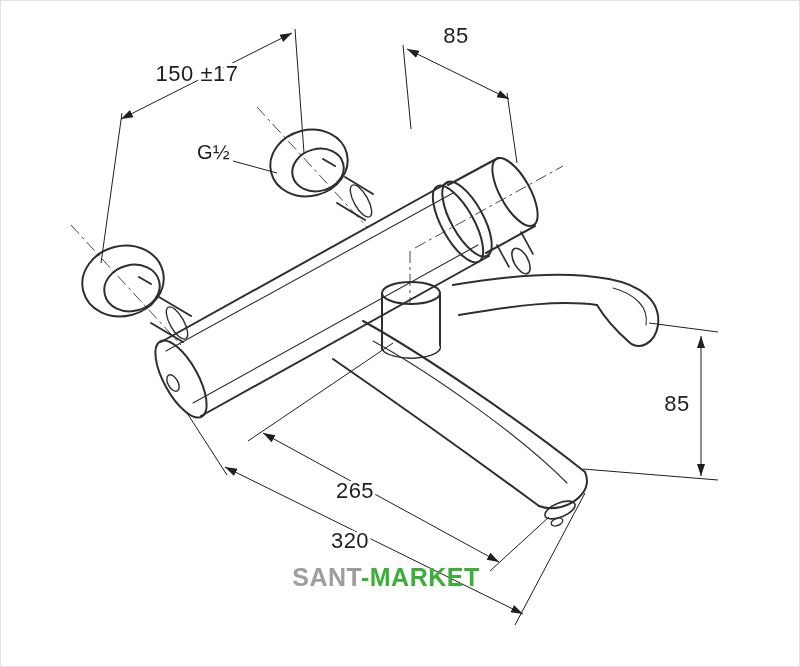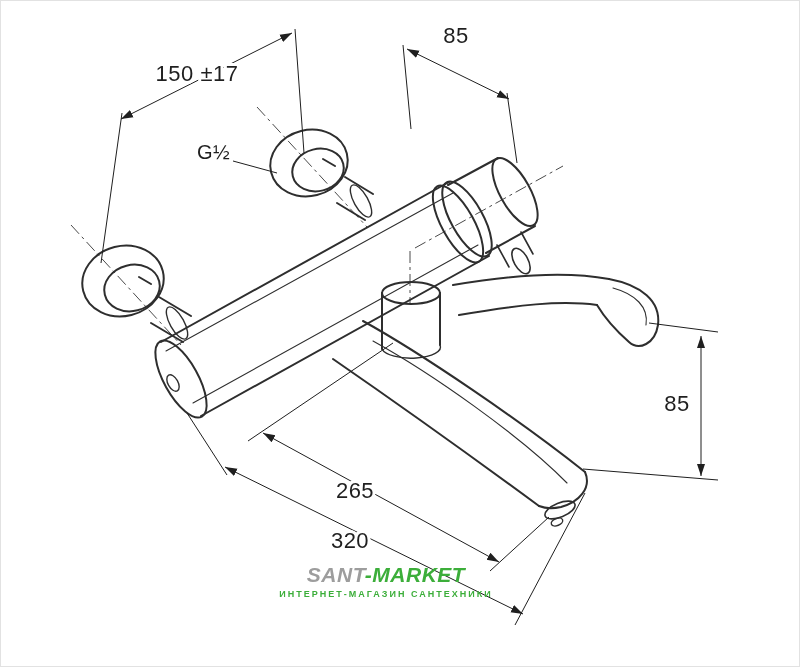--- a/index.html
+++ b/index.html
@@ -23,21 +23,21 @@
     letter-spacing:0.5px;
   }
   .thread-text{font-size:20px;}
   .watermark{
     position:absolute;
     left:240px;top:562px;width:290px;
     text-align:center;
     line-height:1.15;
     user-select:none;
   }
-  .wm-brand{font-size:21px;font-weight:bold;letter-spacing:0.5px;font-style:italic;}
+  .wm-brand{font-size:25px;font-weight:bold;letter-spacing:0.5px;}
   .wm-gray{color:#9d9d9d;}
   .wm-green{color:#3cae3a;}
   .wm-sub{font-size:9px;color:#3cae3a;letter-spacing:2px;margin-top:2px;font-weight:bold;}
 </style>
 </head>
 <body>
 
 <div class="stage">
 
 <svg width="800" height="667" viewBox="0 0 800 667">
@@ -166,16 +166,15 @@
 
   <text class="dim-text" text-anchor="middle" x="349" y="547">320</text>
 
   <text class="dim-text" text-anchor="middle" x="676" y="410">85</text>
 </svg>
 
 <div class="watermark">
   <div class="wm-brand">
     <span class="wm-gray">SANT</span><span class="wm-green">-MARKET</span>
   </div>
-  <div class="wm-sub">ИНТЕРНЕТ-МАГАЗИН САНТЕХНИКИ</div>
 </div>
 
 </div>
 
 </body></html>

